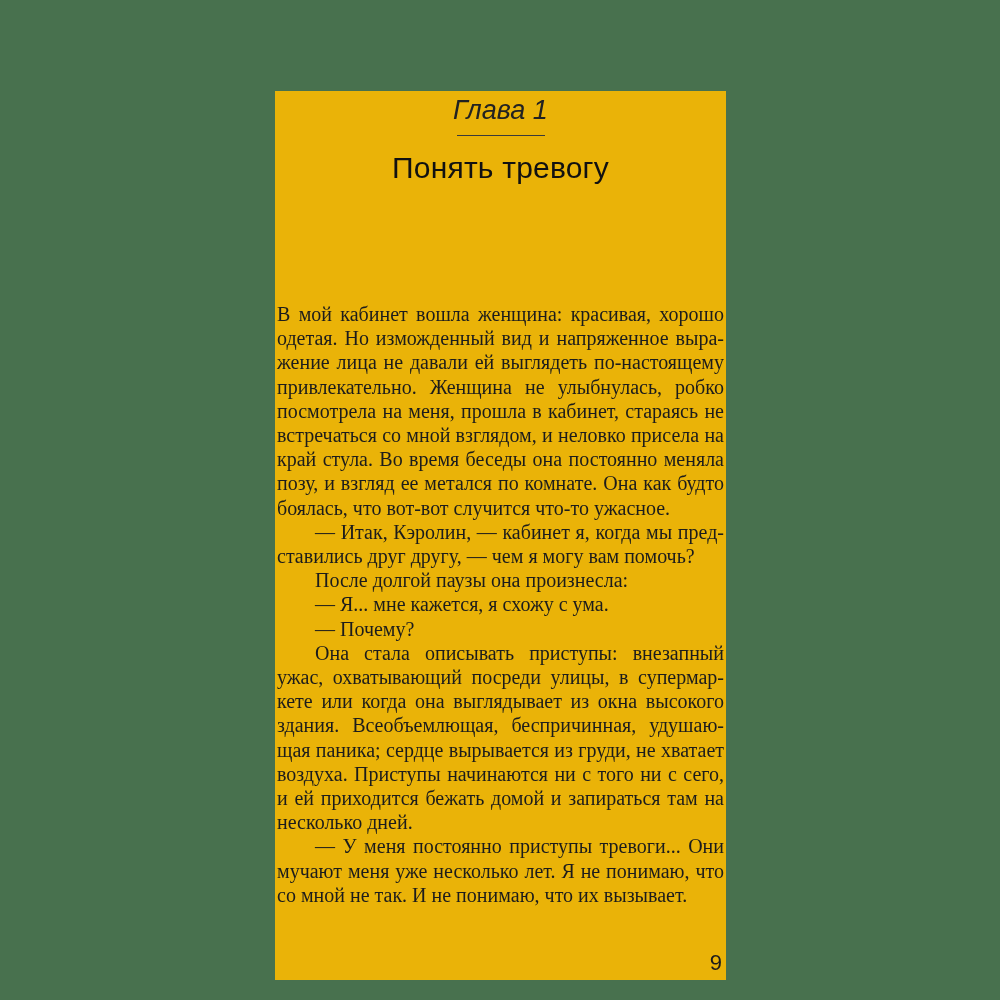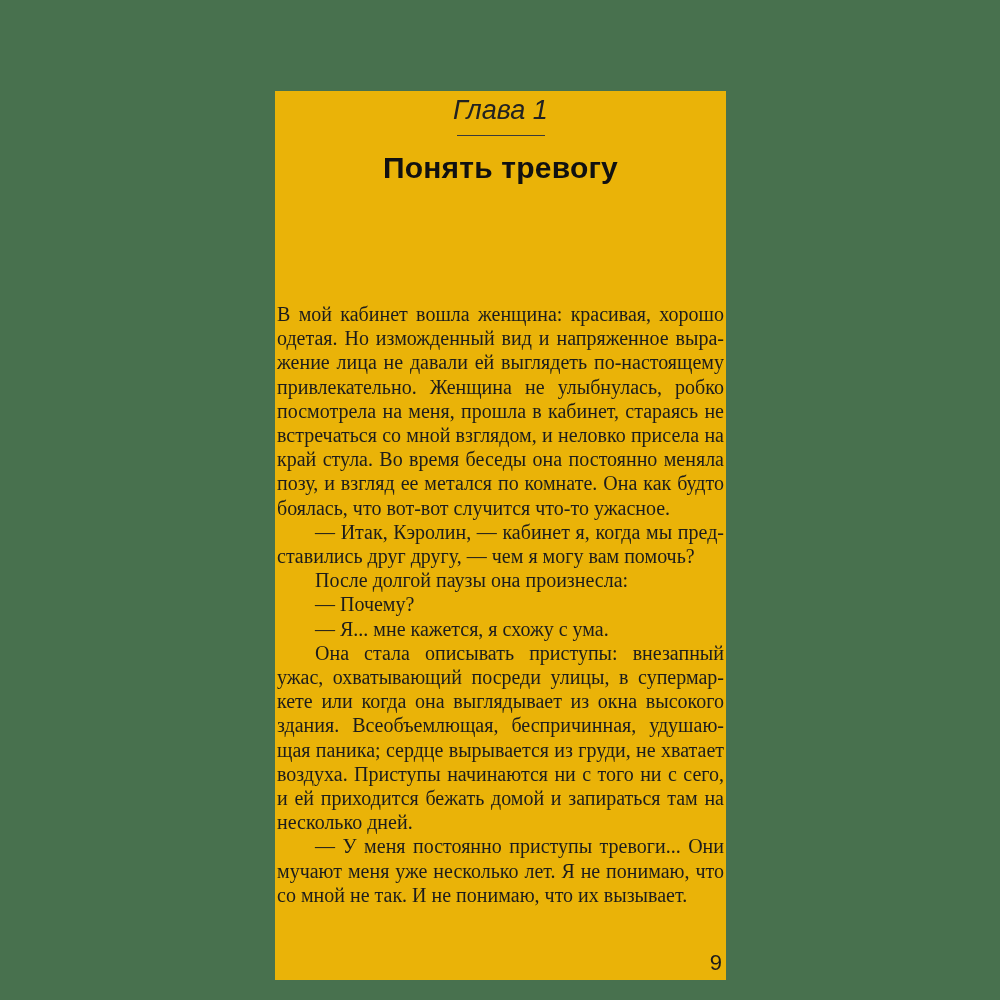--- a/index.html
+++ b/index.html
@@ -35,21 +35,21 @@
     width: 88px;
     height: 0;
     border: none;
     border-top: 1.6px solid #3a3a3a;
     margin: 9px auto 0 auto;
   }
 
   .chapter-title {
     text-align: center;
     font-family: "Liberation Sans", sans-serif;
-    font-weight: bold;
+    font-weight: normal;
     font-size: 30px;
     line-height: 36px;
     margin-top: 14px;
     color: #111;
     letter-spacing: 0.2px;
   }
 
   .body-text {
     margin-top: 116px;
   }
@@ -77,20 +77,20 @@
   <div class="chapter-label">Глава 1</div>
 
   <hr class="chapter-divider">
 
   <div class="chapter-title">Понять тревогу</div>
 
   <div class="body-text">
       <p>В мой кабинет вошла женщина: красивая, хорошо одетая. Но изможденный вид и напряженное выра­жение лица не давали ей выглядеть по-настоящему привлекательно. Женщина не улыбнулась, робко посмотрела на меня, прошла в кабинет, стараясь не встречаться со мной взглядом, и неловко присела на край стула. Во время беседы она постоянно меняла позу, и взгляд ее метался по комнате. Она как будто боялась, что вот-вот случится что-то ужасное.</p>
       <p class="indent">— Итак, Кэролин, — кабинет я, когда мы пред­ставились друг другу, — чем я могу вам помочь?</p>
       <p class="indent">После долгой паузы она произнесла:</p>
+      <p class="indent">— Я... мне кажется, я схожу с ума.</p>
       <p class="indent">— Почему?</p>
-      <p class="indent">— Я... мне кажется, я схожу с ума.</p>
       <p class="indent">Она стала описывать приступы: внезапный ужас, охватывающий посреди улицы, в супермар­кете или когда она выглядывает из окна высокого здания. Всеобъемлющая, беспричинная, удушаю­щая паника; сердце вырывается из груди, не хватает воздуха. Приступы начинаются ни с того ни с сего, и ей приходится бежать домой и запираться там на несколько дней.</p>
       <p class="indent">— У меня постоянно приступы тревоги... Они мучают меня уже несколько лет. Я не понимаю, что со мной не так. И не понимаю, что их вызывает.</p>
     </div>
 
   <div class="page-number">9</div>
 </div>
 
 </body></html>

